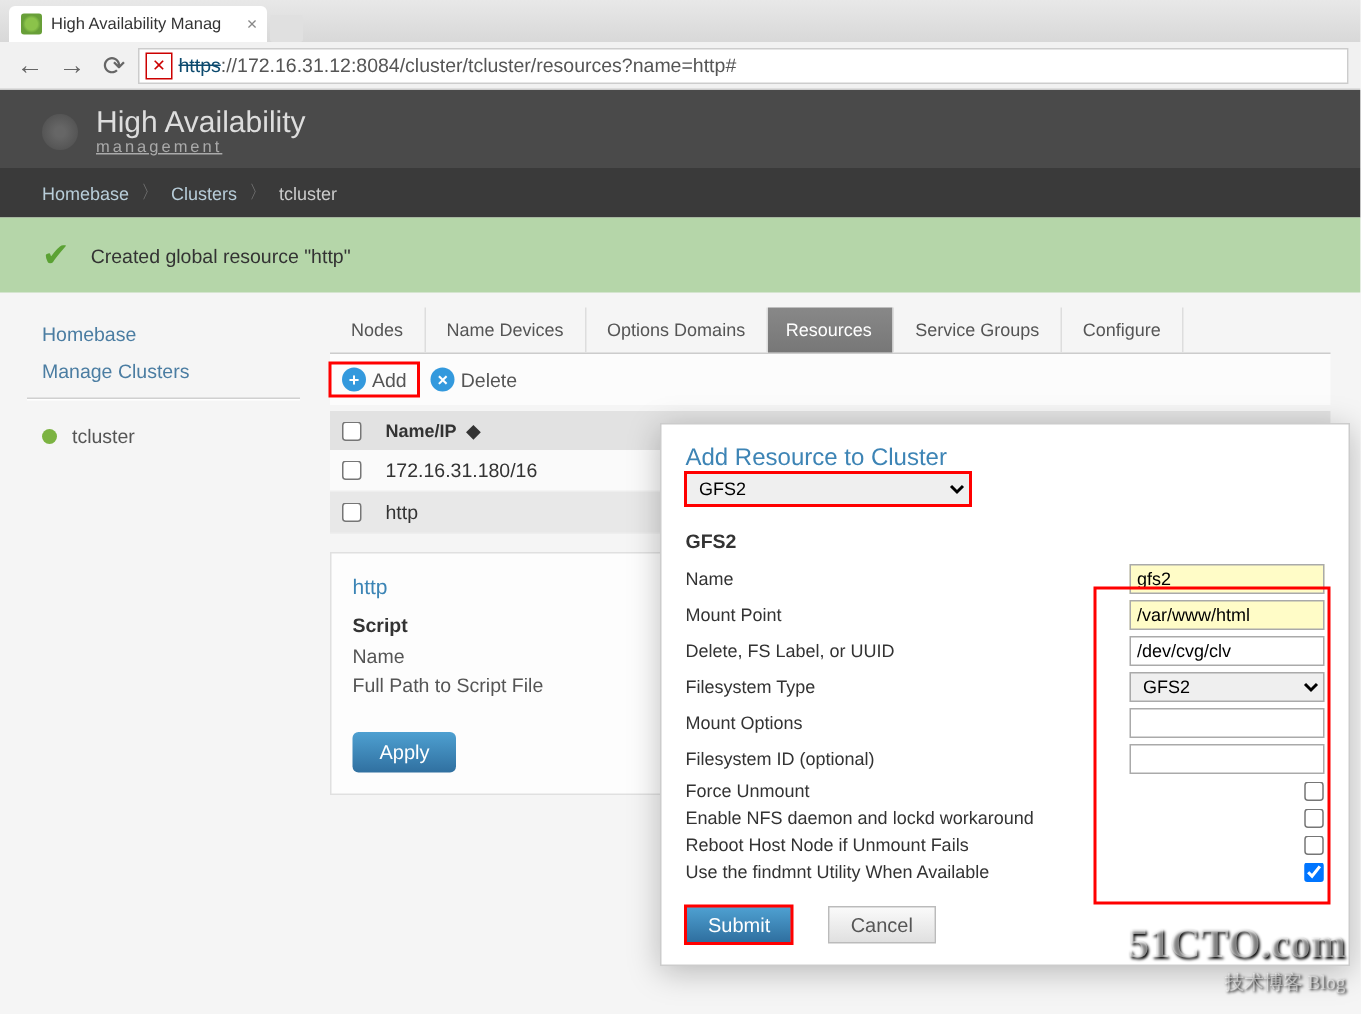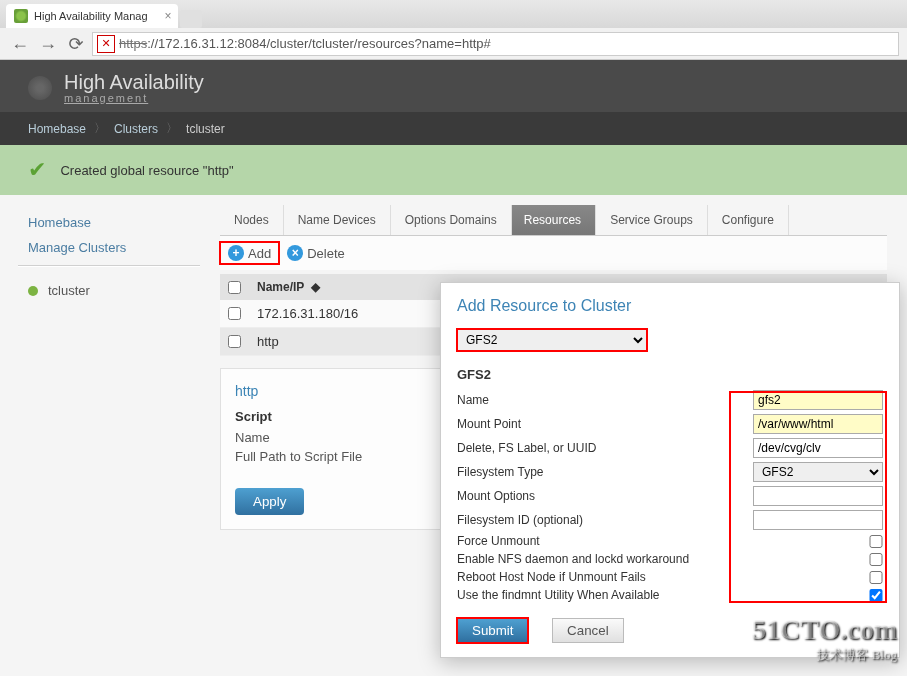--- a/index.html
+++ b/index.html
@@ -9,21 +9,21 @@
 .browser-tabs { height: 28px; background: linear-gradient(#e8e8e8, #d8d8d8); display: flex; align-items: flex-end; }
 .tab { background: #fff; height: 24px; margin-left: 6px; padding: 4px 30px 4px 8px; border-radius: 4px 4px 0 0; display: flex; align-items: center; position: relative; font-size: 11px; }
 .tab .favicon { width: 14px; height: 14px; margin-right: 6px; background: radial-gradient(circle, #8bc34a 40%, #689f38 60%); border-radius: 2px; }
 .tab .close { position: absolute; right: 6px; top: 5px; font-size: 12px; color: #888; }
 .new-tab { width: 22px; height: 18px; margin-left: 2px; background: #e0e0e0; border-radius: 2px; }
 
 .toolbar { height: 32px; background: #f1f1f1; display: flex; align-items: center; padding: 0 8px; border-bottom: 1px solid #ccc; }
 .nav-btn { width: 24px; height: 24px; display: flex; align-items: center; justify-content: center; color: #666; font-size: 18px; margin-right: 4px; }
 .addr-bar { flex: 1; height: 24px; background: #fff; border: 1px solid #ccc; display: flex; align-items: center; padding: 0 4px; }
 .addr-bar .danger-icon { width: 18px; height: 18px; color: #c00; font-size: 11px; border: 1px solid #c00; display: flex; align-items: center; justify-content: center; margin-right: 4px; }
-.addr-bar .strike { text-decoration: line-through; color: #737373; }
+.addr-bar .strike { text-decoration: line-through; color: #0c4a6e; }
 .addr-bar .rest { color: #555; }
 
 
 .app-header { background: #4a4a4a; color: #ddd; padding: 12px 28px 8px; display: flex; align-items: center; }
 .logo-icon { width: 24px; height: 24px; margin-right: 12px; background: radial-gradient(circle, #666 20%, #555 70%); border-radius: 50%; position: relative; }
 .logo-text { font-size: 20px; font-weight: 300; line-height: 1; }
 .logo-sub { font-size: 11px; color: #aaa; letter-spacing: 2px; text-decoration: underline; }
 
 
 .breadcrumb { background: #3a3a3a; color: #ccc; padding: 8px 28px; font-size: 12px; display: flex; align-items: center; }
@@ -63,21 +63,21 @@
 .table .cb { margin-right: 16px; }
 
 .panel { background: #fdfdfd; border: 1px solid #e0e0e0; margin-top: 12px; padding: 14px; }
 .panel-title { color: #3b84b5; font-size: 14px; margin-bottom: 8px; }
 .panel-sub { font-weight: bold; margin: 10px 0 6px; }
 .panel-row { color: #555; margin: 4px 0; }
 .apply-btn { background: linear-gradient(#4ea0d1, #3070a0); color: #fff; border: none; padding: 6px 18px; border-radius: 4px; margin-top: 20px; cursor: pointer; }
 
 
 .dialog { position: absolute; left: 440px; top: 282px; width: 460px; background: #fff; border: 1px solid #ccc; box-shadow: 0 4px 20px rgba(0,0,0,0.25); padding: 14px 16px 14px; }
-.dialog-title { color: #3d84b5; font-size: 16px; margin-bottom: 14px; }
+.dialog-title { color: #3d84b5; font-size: 16px; }
 .selrow { margin-bottom: 10px; }
 .dialog select, .dialog input[type=text] { width: 190px; height: 22px; font-size: 12px; border: 1px solid #aaa; padding: 1px 4px; }
 #type-select { width: 190px; }
 .sub-h { font-weight: bold; margin: 6px 0 8px; }
 .form-row { display: flex; justify-content: space-between; align-items: center; margin-bottom: 4px; font-size: 12px; }
 .form-row label { flex: 1; }
 .form-row .field { width: 130px; height: 20px; border: 1px solid #aaa; font-size: 12px; padding: 0 4px; }
 .form-row .field.yellow { background: #fffcc7; }
 .cbx { width: 14px; }
 .btn-row { margin-top: 16px; }

